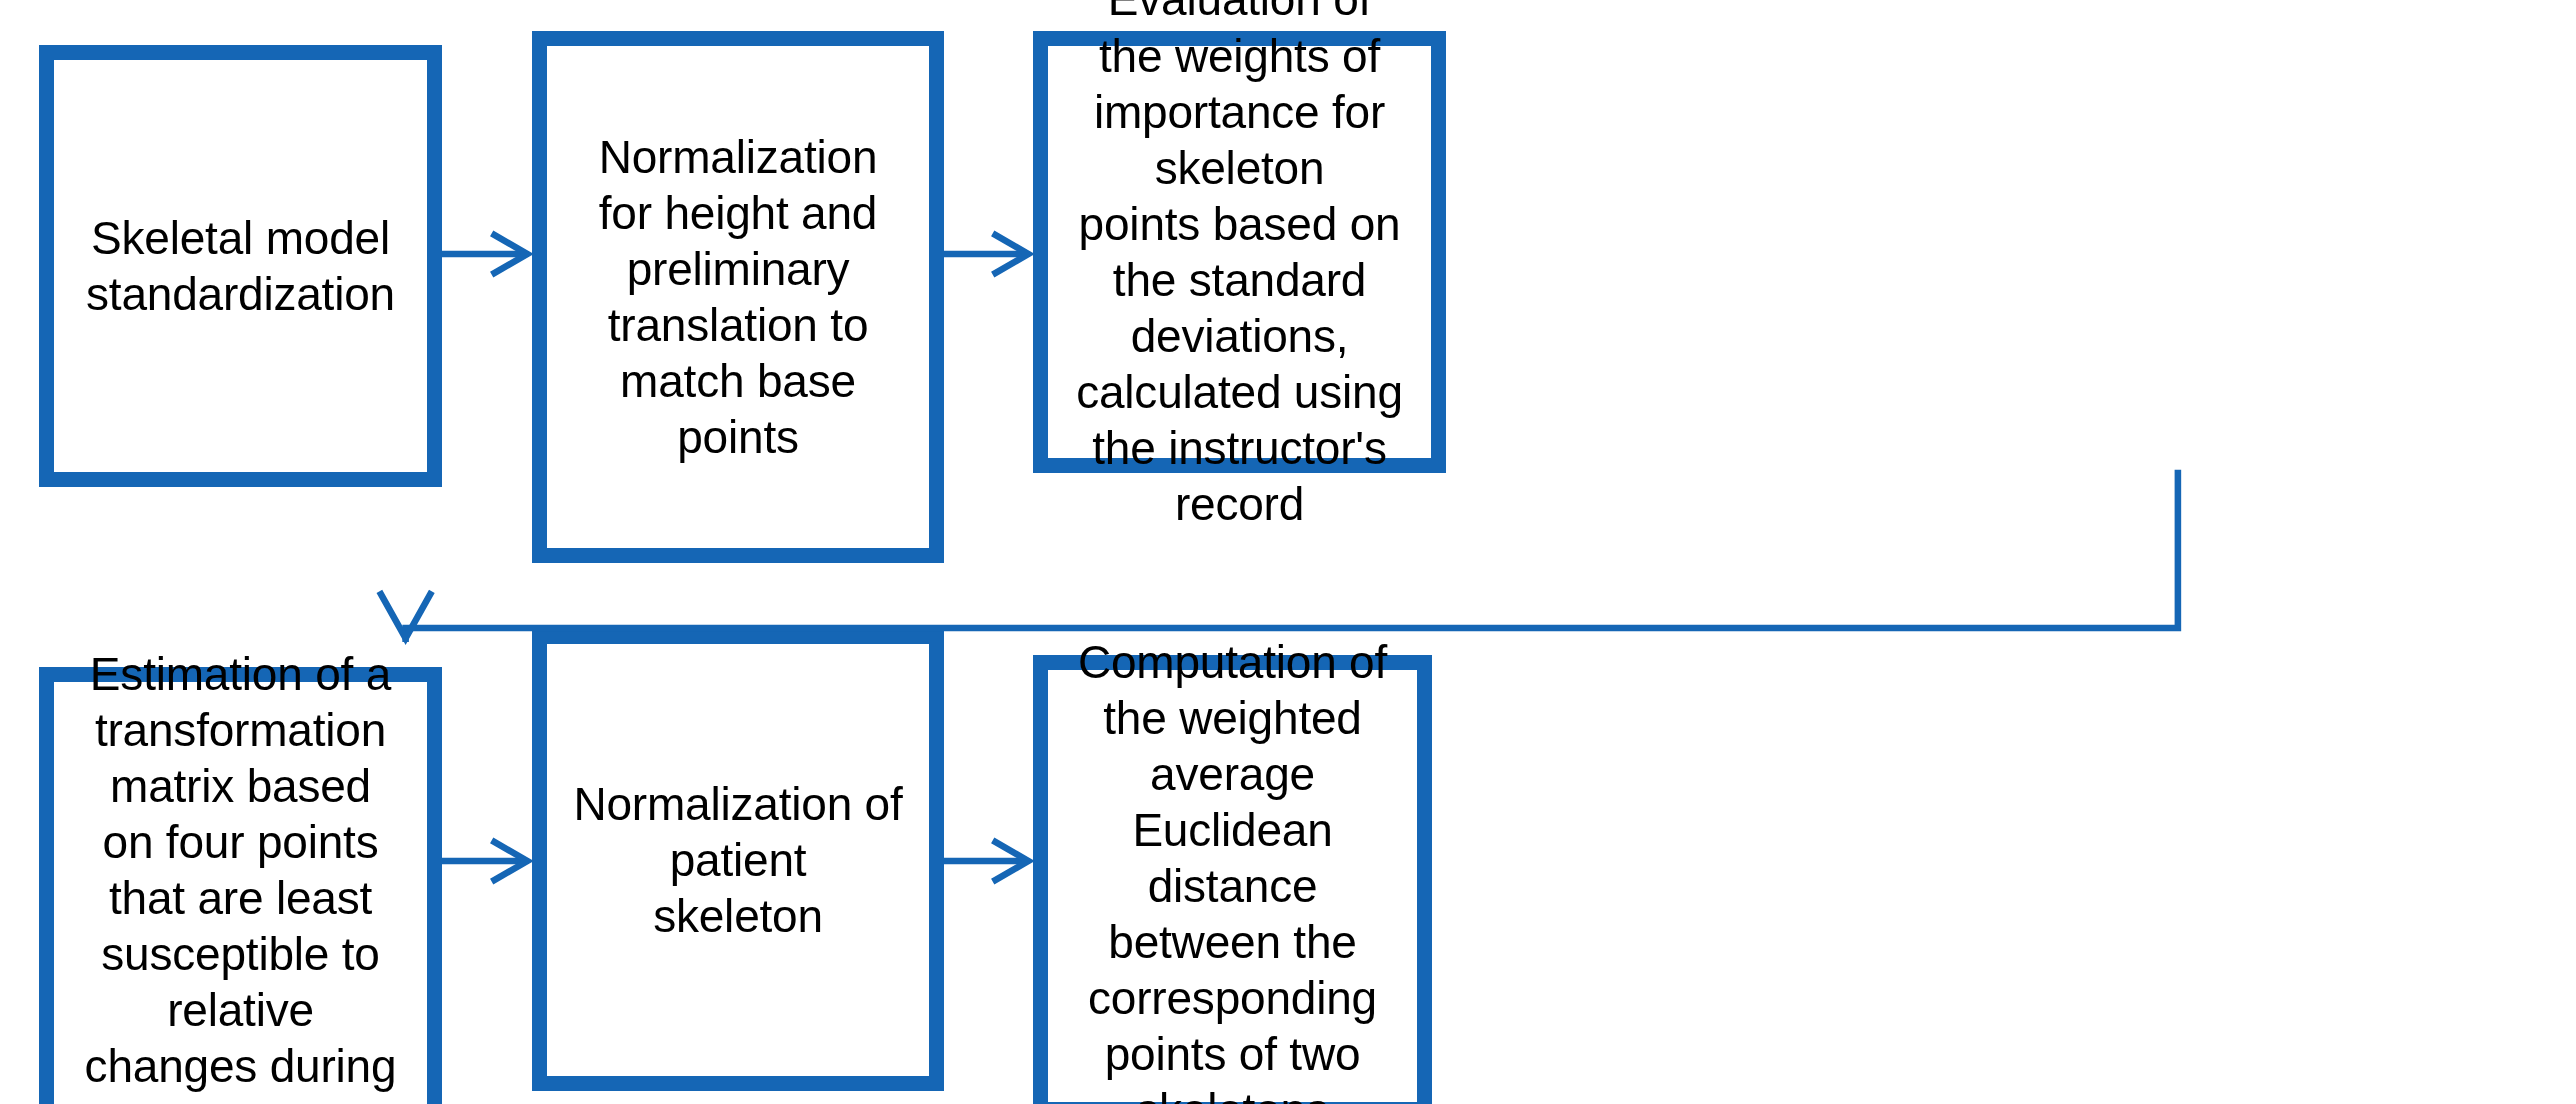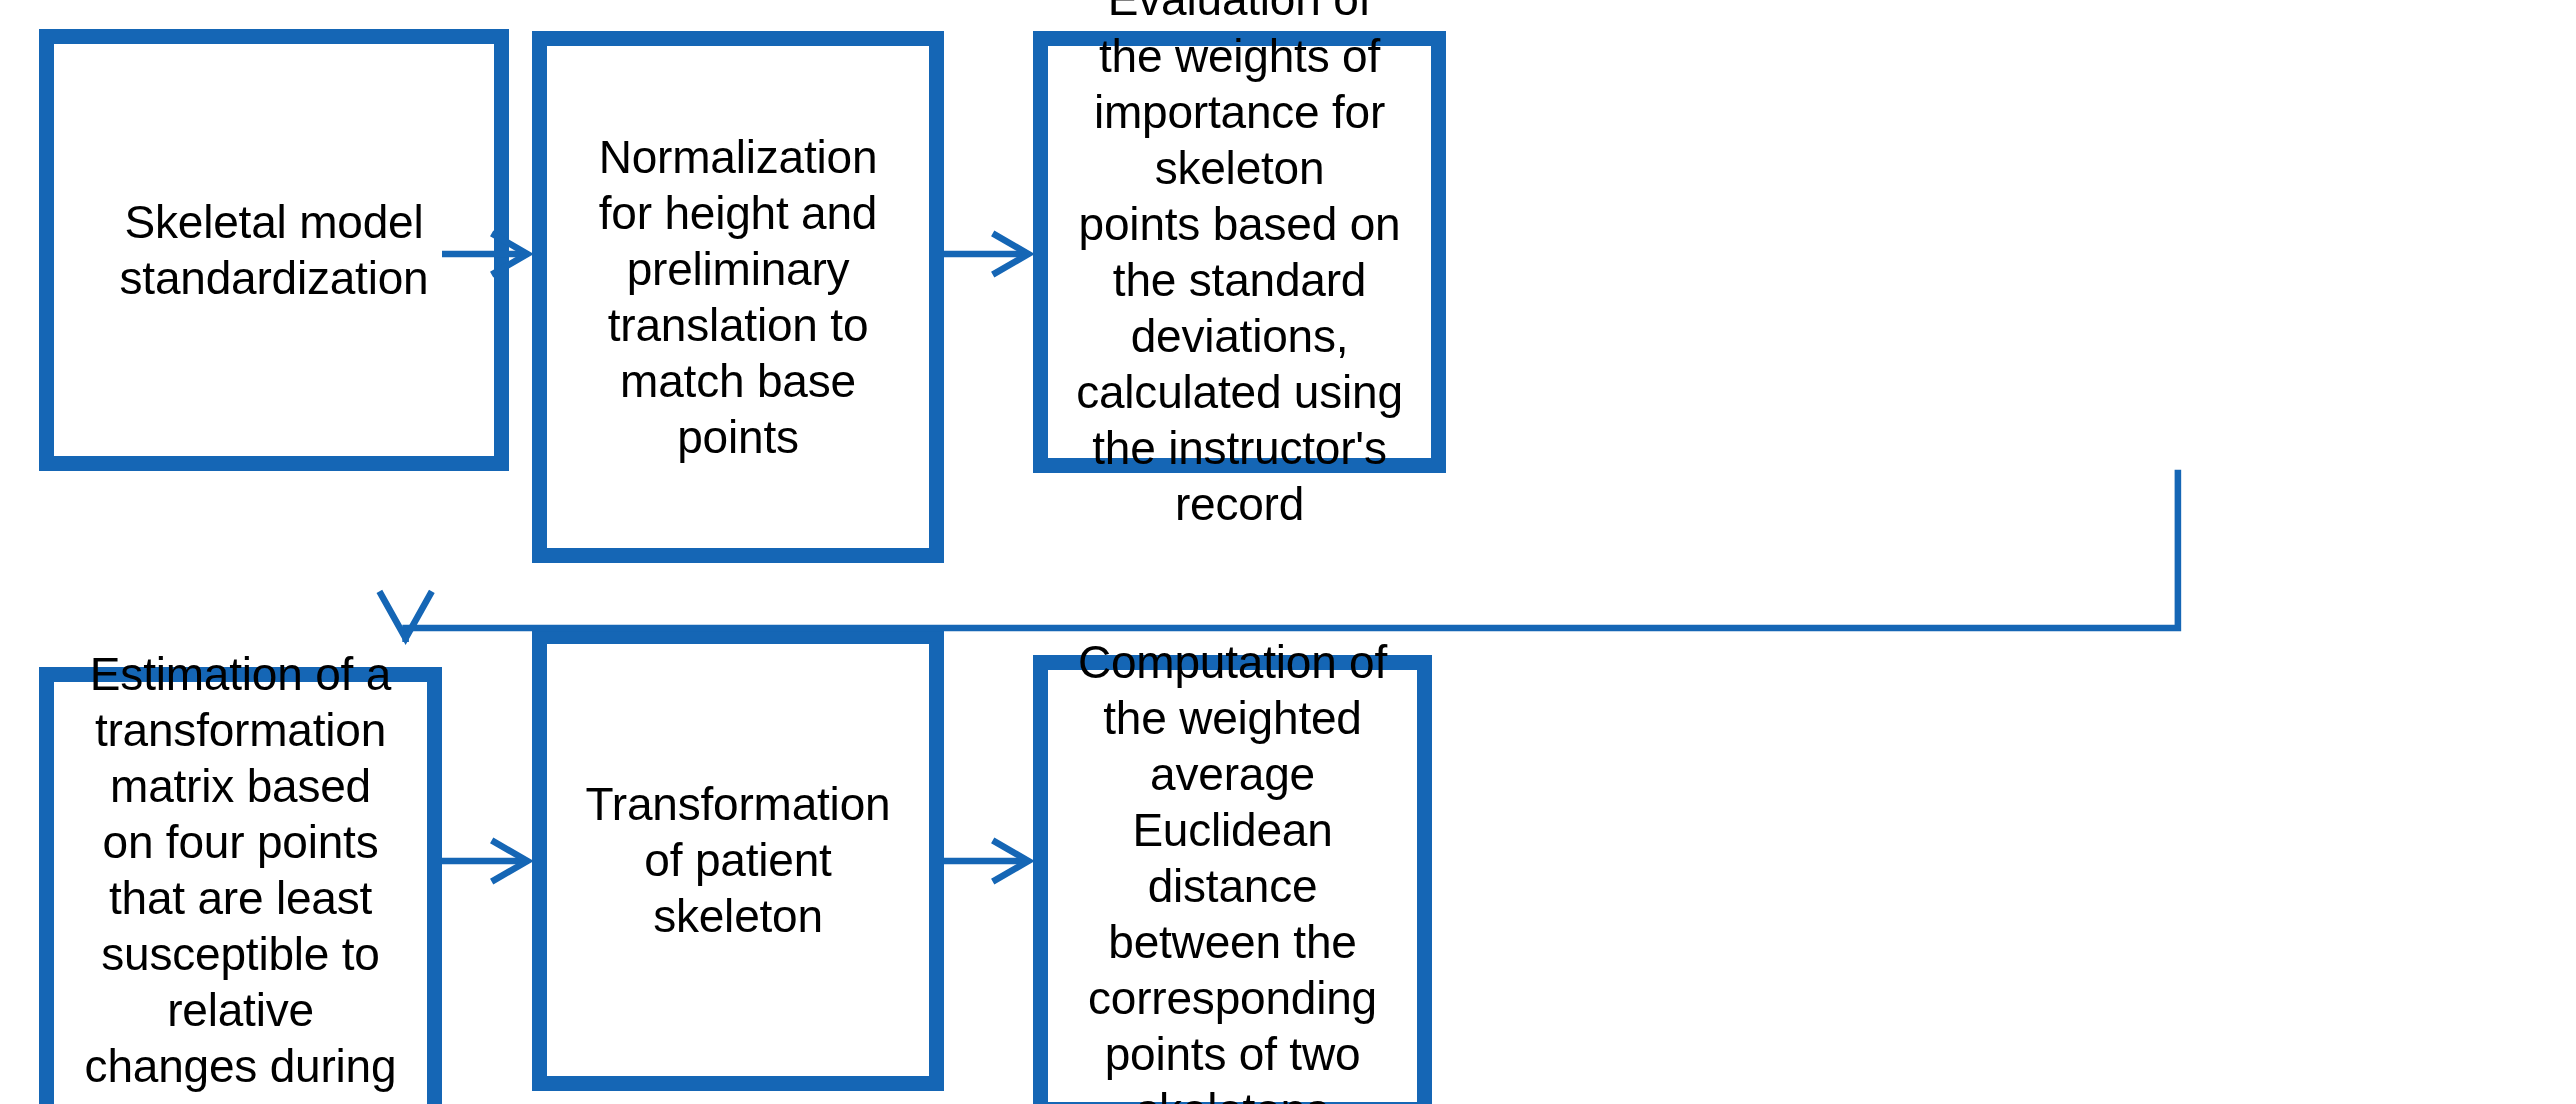--- a/index.html
+++ b/index.html
@@ -30,21 +30,21 @@
   .node-label {
     color: #000000;
     font-size: 46px;
     line-height: 1.22;
     letter-spacing: -0.2px;
     padding: 0 24px;
     white-space: pre-line;
   }
 
   
-  #node-1 { left: 39px;   top: 29px;  width: 470px;  height: 442px; align-items: center; }
+  #node-1 { left: 39px;   top: 45px;  width: 403px;  height: 442px; align-items: center; }
   #node-2 { left: 532px;  top: 31px;  width: 412px;  height: 532px; }
   #node-3 { left: 1033px; top: 31px;  width: 413px;  height: 442px; }
 
   
   #node-4 { left: 39px;   top: 667px; width: 403px;  height: 462px; }
   #node-5 { left: 532px;  top: 629px; width: 412px;  height: 462px; }
   #node-6 { left: 1033px; top: 655px; width: 399px;  height: 462px; }
 
   
   .connector {
@@ -84,21 +84,21 @@
 
   <div class="node" id="node-4">
     <div class="node-label">Estimation of a
 transformation matrix based
 on four points that are least
 susceptible to relative
 changes during movement</div>
   </div>
 
   <div class="node" id="node-5">
-    <div class="node-label">Transformation of patient
+    <div class="node-label">Normalization of patient
 skeleton</div>
   </div>
 
   <div class="node" id="node-6">
     <div class="node-label">Computation of the weighted
 average Euclidean distance
 between the corresponding
 points of two skeletons</div>
   </div>
 

